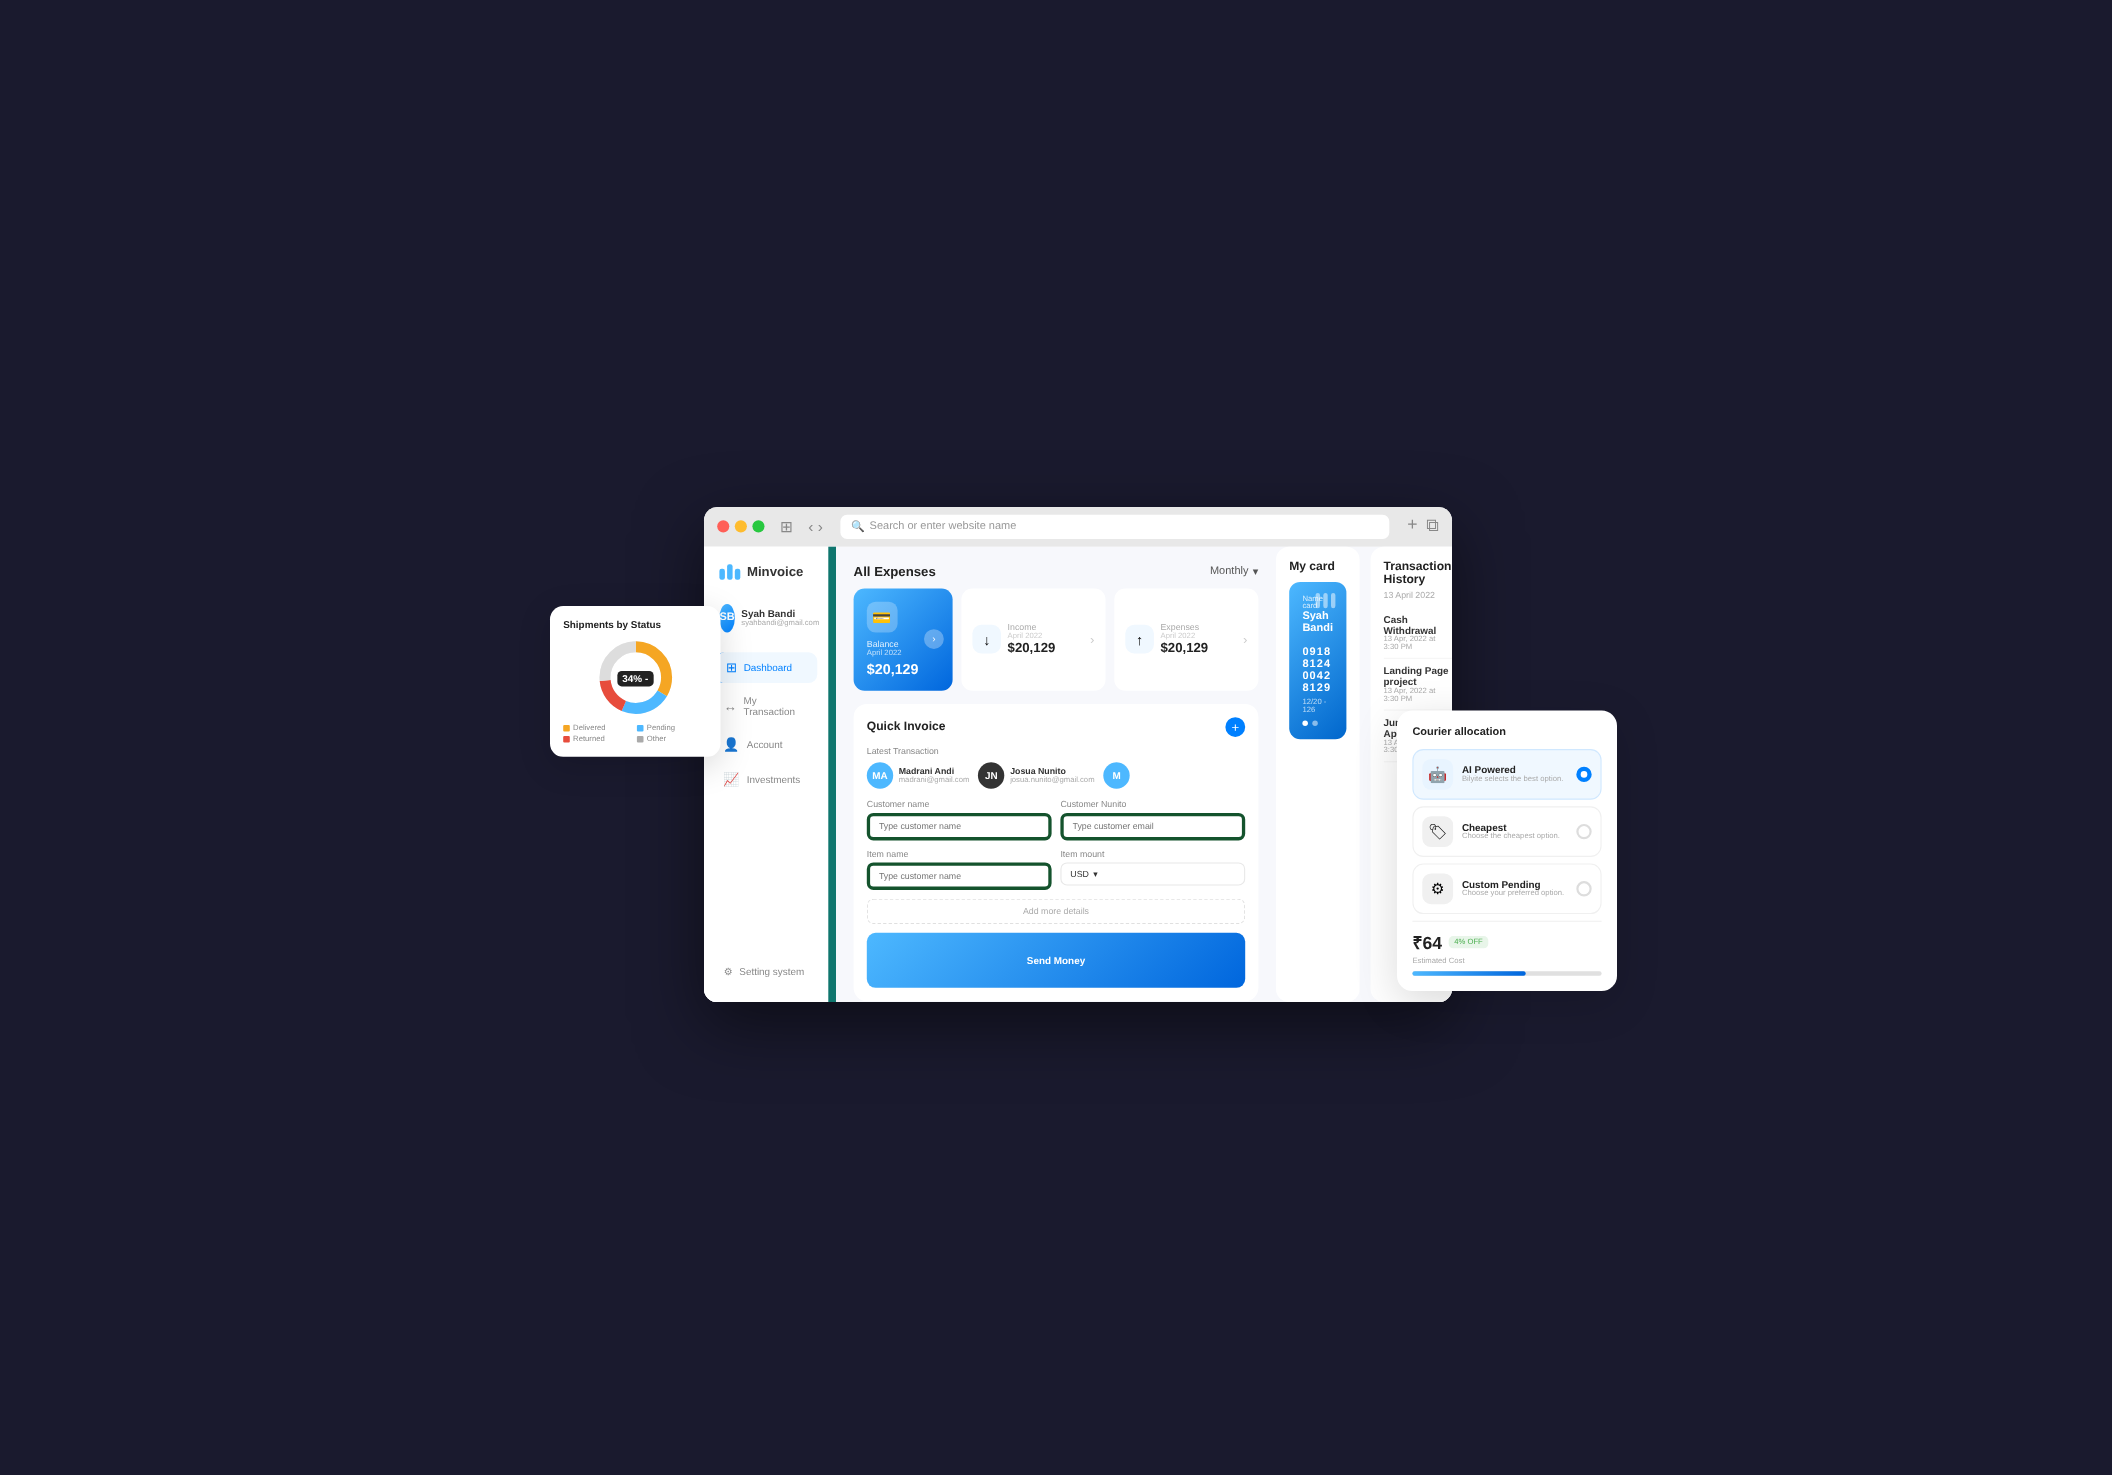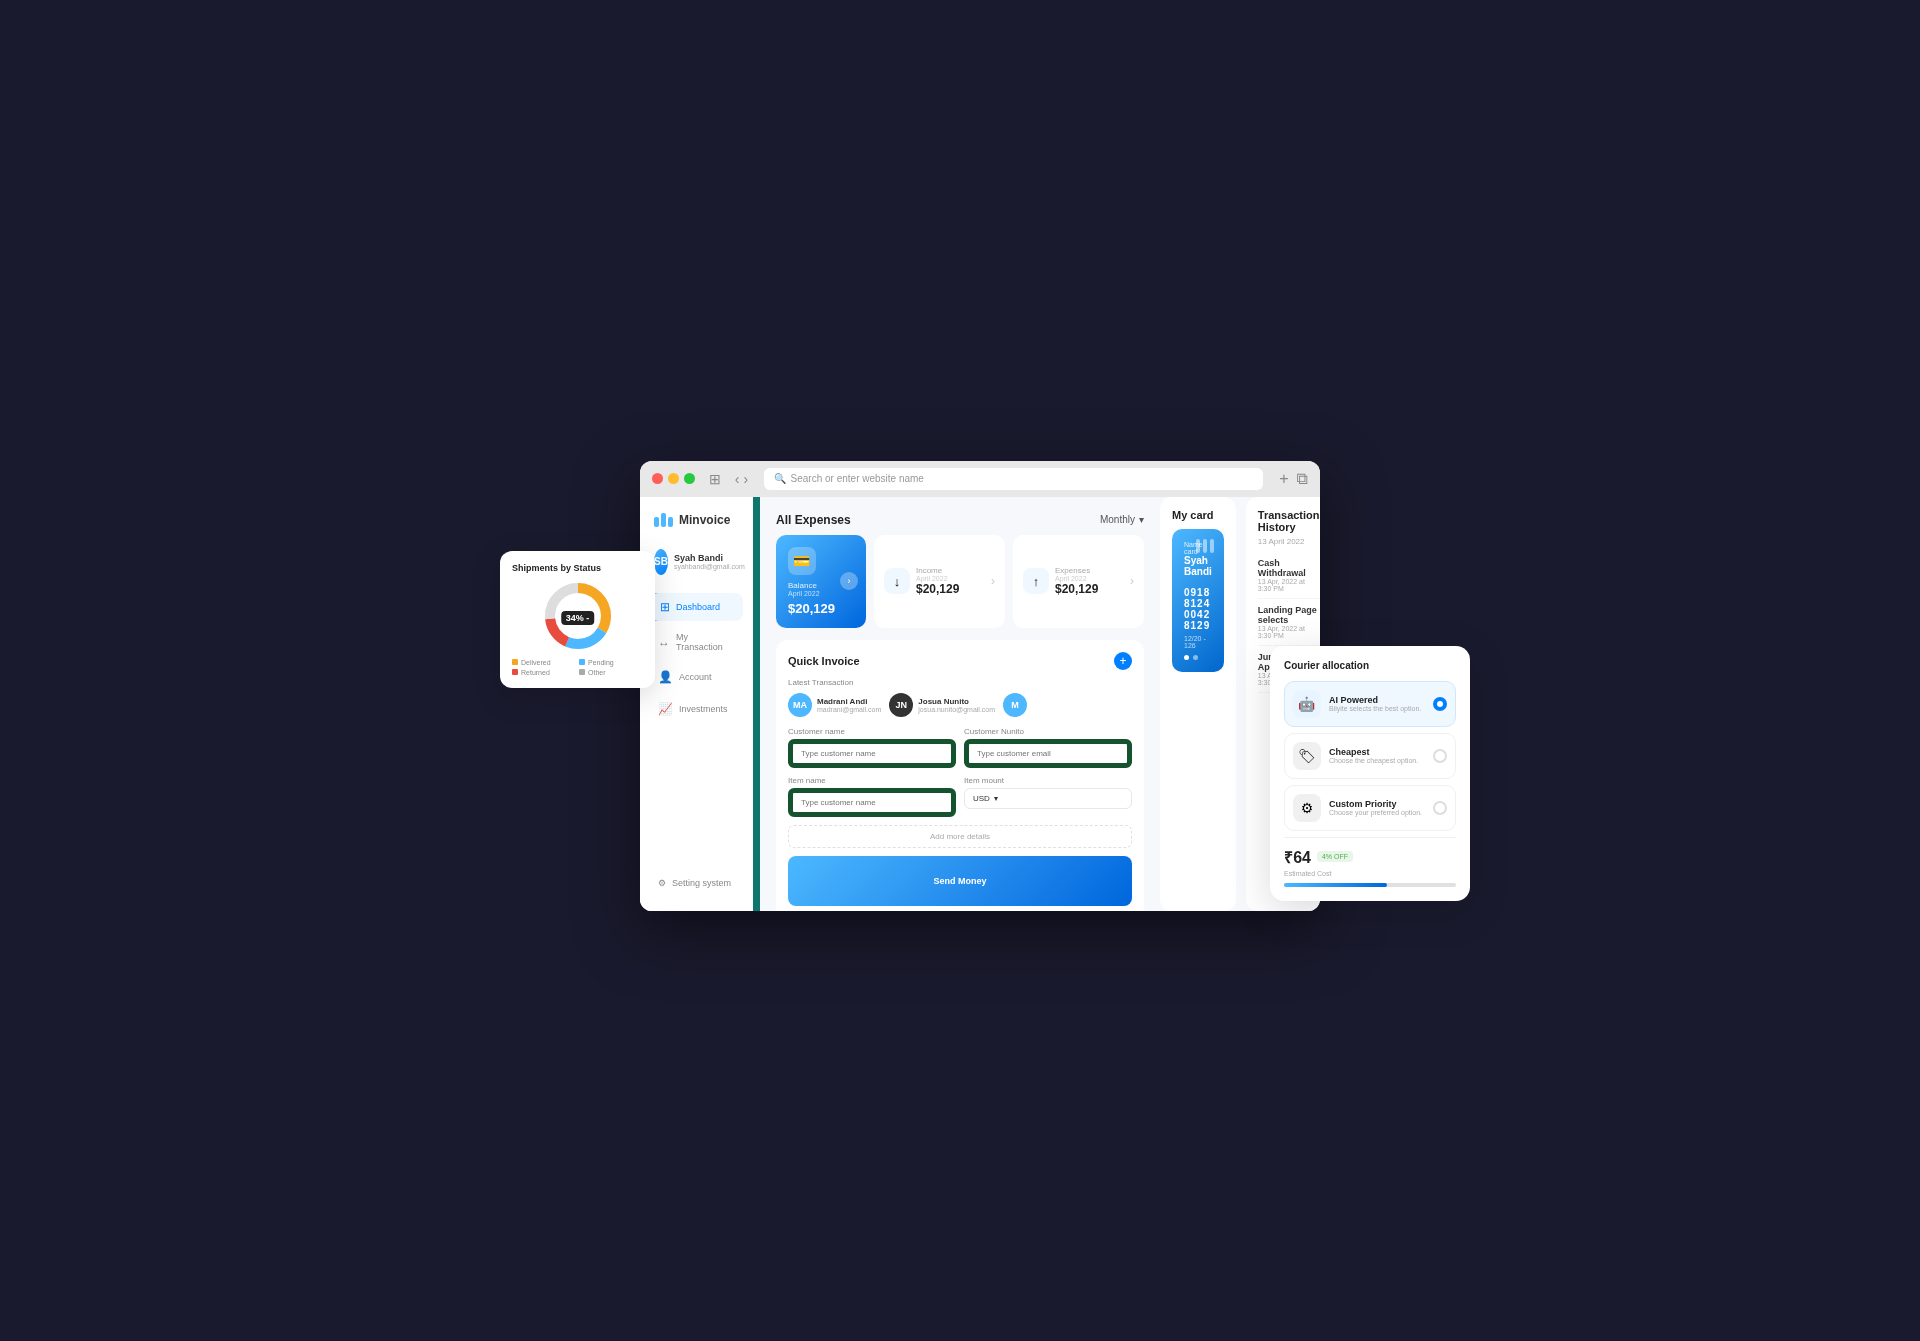--- a/index.html
+++ b/index.html
@@ -416,21 +416,21 @@
     }
 
     .form-label {
       font-size: 8px;
       color: #888;
       margin-bottom: 3px;
     }
 
     .form-input {
       width: 100%;
-      border: 5px solid #14532d;
+      border: 3px solid #14532d;
       border-radius: 6px;
       padding: 5px 8px;
       font-size: 8px;
       color: #bbb;
       outline: none;
       background: white;
     }
 
     .form-input-select {
       display: flex;
@@ -1111,21 +1111,21 @@
 
         <div class="tx-history">
           <div class="tx-history-title">Transaction History</div>
           <div class="tx-date-label">13 April 2022</div>
 
           <div class="tx-item">
             <div class="tx-item-name">Cash Withdrawal</div>
             <div class="tx-item-date">13 Apr, 2022 at 3:30 PM</div>
           </div>
           <div class="tx-item">
-            <div class="tx-item-name">Landing Page selects</div>
+            <div class="tx-item-name">Landing Page project</div>
             <div class="tx-item-date">13 Apr, 2022 at 3:30 PM</div>
           </div>
           <div class="tx-item">
             <div class="tx-item-name">Juni Mobile App project</div>
             <div class="tx-item-date">13 Apr, 2022 at 3:30 PM</div>
           </div>
         </div>
 
         <div class="income-section">
           <div class="income-header">
@@ -1174,21 +1174,21 @@
       <div class="courier-info">
         <div class="courier-name">Cheapest</div>
         <div class="courier-desc">Choose the cheapest option.</div>
       </div>
       <div class="courier-radio"></div>
     </div>
 
     <div class="courier-option">
       <div class="courier-icon custom">⚙</div>
       <div class="courier-info">
-        <div class="courier-name">Custom Priority</div>
+        <div class="courier-name">Custom Pending</div>
         <div class="courier-desc">Choose your preferred option.</div>
       </div>
       <div class="courier-radio"></div>
     </div>
 
     <div class="cost-section">
       <div class="cost-row">
         <span class="cost-amount">₹64</span>
         <span class="cost-badge">4% OFF</span>
       </div>

